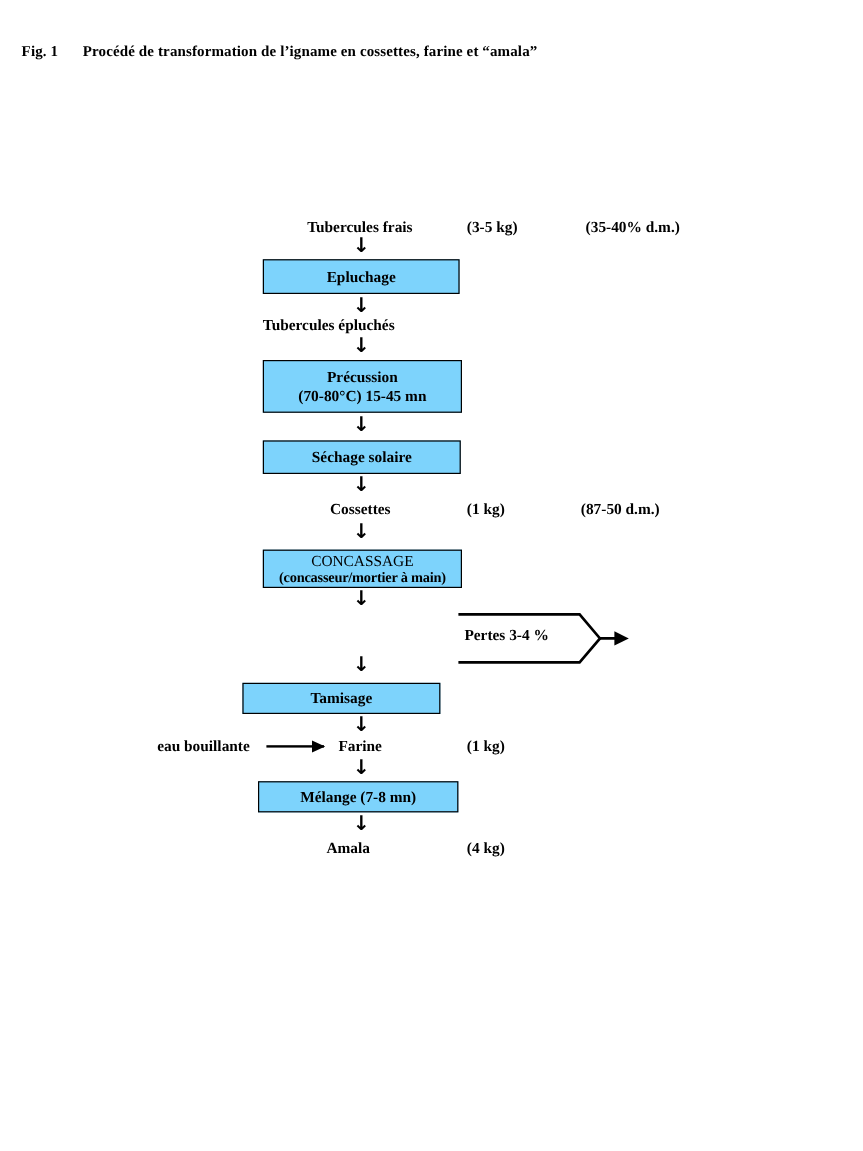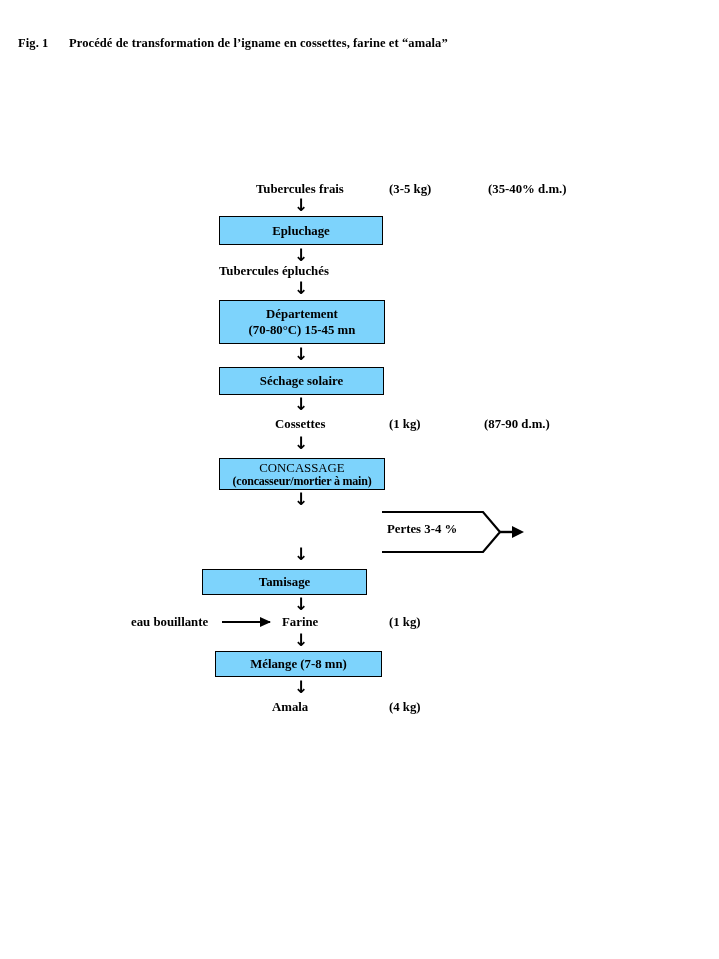--- a/index.html
+++ b/index.html
@@ -131,35 +131,35 @@
     <span>Epluchage</span>
   </div>
 
   <div class="vArrow" style="left:292px; top:247px;">↓</div>
 
   <div class="label" style="left:219px; top:264px;">Tubercules épluchés</div>
 
   <div class="vArrow" style="left:292px; top:280px;">↓</div>
 
   <div class="node" style="left:219px; top:300px; width:166px; height:44px;">
-    <span>Département</span>
+    <span>Précussion</span>
     <span style="font-size:12.8px;line-height:16px;">(70-80°C) 15-45 mn</span>
   </div>
 
   <div class="vArrow" style="left:292px; top:346px;">↓</div>
 
   <div class="node" style="left:219px; top:367px; width:165px; height:28px;">
     <span>Séchage solaire</span>
   </div>
 
   <div class="vArrow" style="left:292px; top:396px;">↓</div>
 
   <div class="label" style="left:275px; top:417px;">Cossettes</div>
   <div class="label" style="left:389px; top:417px;">(1 kg)</div>
-  <div class="label" style="left:484px; top:417px;">(87-90 d.m.)</div>
+  <div class="label" style="left:484px; top:417px;">(87-50 d.m.)</div>
 
   <div class="vArrow" style="left:292px; top:435px;">↓</div>
 
   <div class="node" style="left:219px; top:458px; width:166px; height:32px; line-height:14px;">
     <span style="font-size:12.8px;line-height:15px;font-weight:normal;">CONCASSAGE</span>
     <span class="sub">(concasseur/mortier à main)</span>
   </div>
 
   <div class="vArrow" style="left:292px; top:491px;">↓</div>
 

